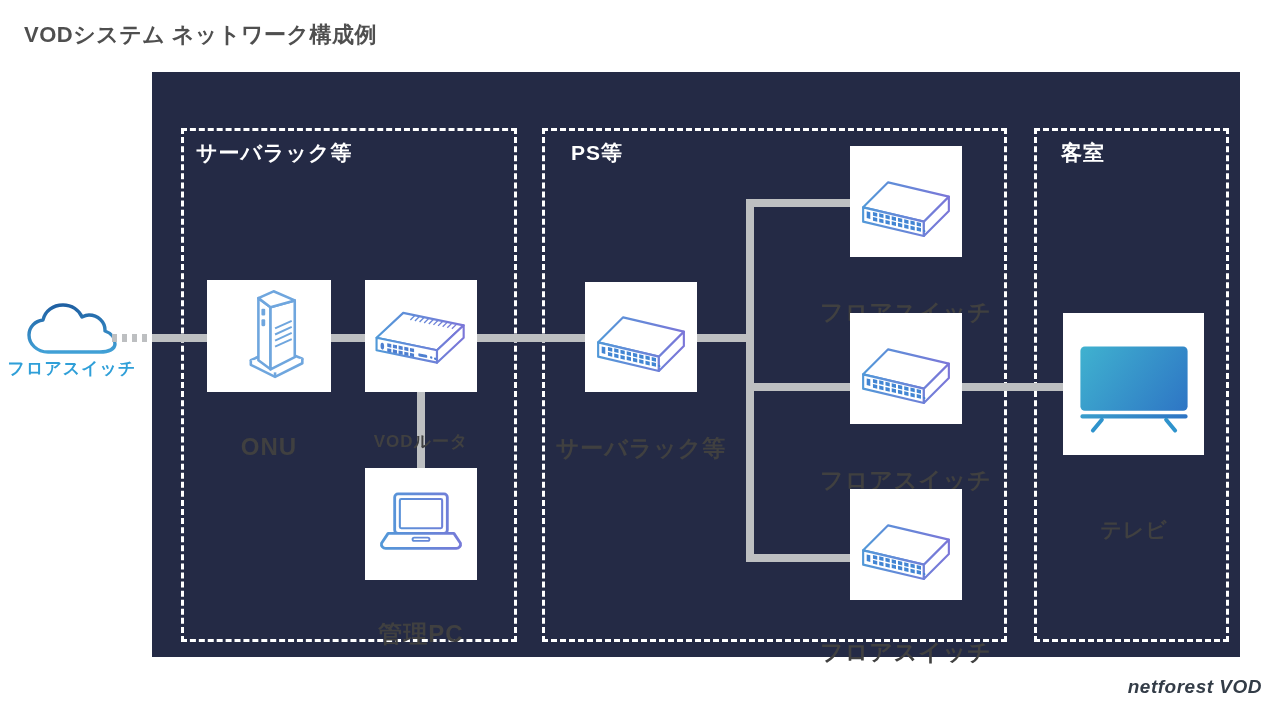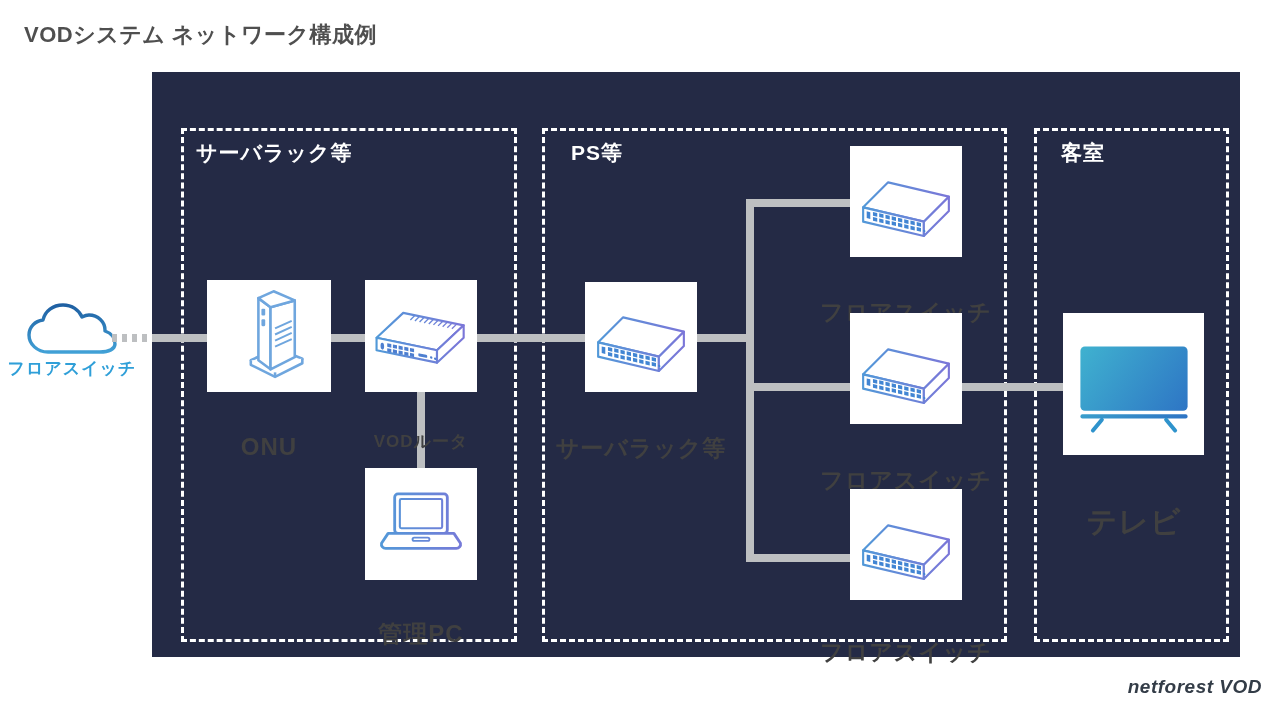--- a/index.html
+++ b/index.html
@@ -294,17 +294,17 @@
   <div class="node-label" style="left:301px;top:587px;font-size:24px">管理PC</div>
 
   <div class="node" style="left:1063px;top:313px;width:141px;height:142px">
     <svg width="134" height="126" viewBox="0 0 150 140">
       <rect x="15" y="28" width="120" height="72" rx="5" fill="url(#tvGrad)"></rect>
       <rect x="15" y="104" width="120" height="4.5" rx="2.2" fill="url(#tvGrad)"></rect>
       <line x1="39" y1="110" x2="29" y2="122" stroke="#2f93cc" stroke-width="4.5" stroke-linecap="round"></line>
       <line x1="111" y1="110" x2="121" y2="122" stroke="#2f93cc" stroke-width="4.5" stroke-linecap="round"></line>
     </svg>
   </div>
-  <div class="node-label" style="left:1014px;top:471px;font-size:30px">テレビ</div>
+  <div class="node-label" style="left:1014px;top:485px;font-size:21px">テレビ</div>
 
   <div class="brand">netforest VOD</div>
 
 </div>
 
 </body></html>

